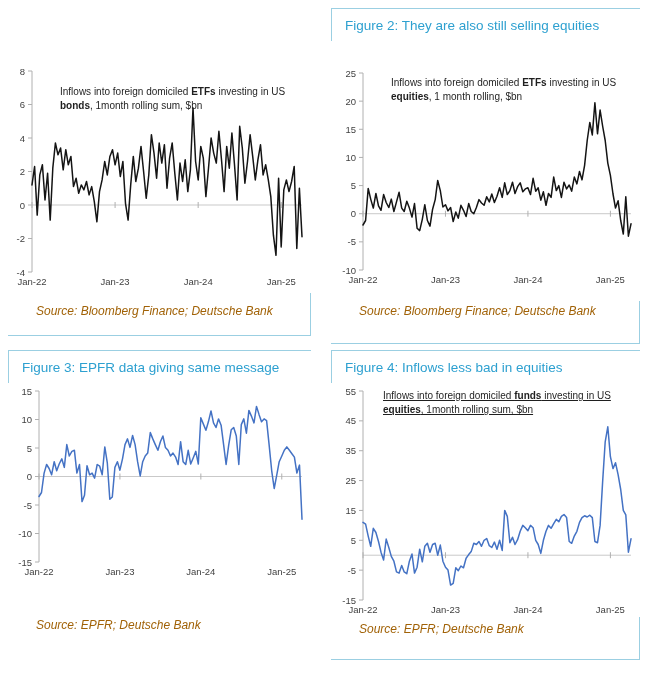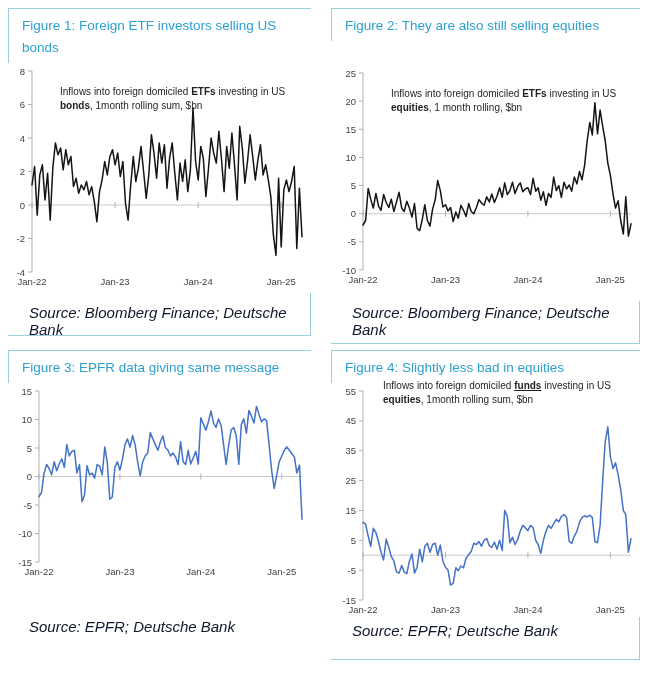--- a/index.html
+++ b/index.html
@@ -15,36 +15,33 @@
   }
   .panel-title{
     color:var(--title);font-size:13.5px;line-height:1.62;font-weight:400;
   }
   .chart-svg{position:absolute;}
   svg text{font-size:9.5px;fill:#3f3f3f;font-family:"Liberation Sans",sans-serif;}
   .subtitle{
     position:absolute;font-size:10px;line-height:1.42;color:#1f1f1f;
   }
   .source{
-    position:absolute;left:21px;font-style:italic;font-size:15px;color:#0f172a;
+    position:absolute;left:28px;font-style:italic;font-size:12px;color:#a16207;
   }
   .foot-deco{
     position:absolute;left:0;right:0;bottom:0;height:42px;
     border-bottom:1px solid var(--border);
     border-right:1px solid var(--border);
     pointer-events:none;
   }
 </style>
 </head>
 <body style="--title: #2da0d0; --border: #9bcfe2;">
 
 <div class="panel" style="left:8px;top:8px;width:303px;height:328px;">
-  <div class="panel-head">
-    <div class="panel-title">Figure 1: Foreign ETF investors selling US bonds</div>
-  </div>
   <svg class="chart-svg" style="left:4px;top:58px;" width="296" height="222">
       <line x1="20" y1="139" x2="290" y2="139" stroke="#c9c9c9" stroke-width="1"></line>
       <line x1="20" y1="136" x2="20" y2="142" stroke="#b0b0b0" stroke-width="1"></line>
       <line x1="103.079" y1="136" x2="103.079" y2="142" stroke="#b0b0b0" stroke-width="1"></line>
       <line x1="186.158" y1="136" x2="186.158" y2="142" stroke="#b0b0b0" stroke-width="1"></line>
       <line x1="269.23699999999997" y1="136" x2="269.23699999999997" y2="142" stroke="#b0b0b0" stroke-width="1"></line>
       <line x1="20" y1="5" x2="20" y2="206" stroke="#b0b0b0" stroke-width="1"></line>
       <line x1="16" y1="5" x2="20" y2="5" stroke="#b0b0b0" stroke-width="1"></line>
       <text x="13" y="8.5" text-anchor="end">8</text>
       <line x1="16" y1="38.5" x2="20" y2="38.5" stroke="#b0b0b0" stroke-width="1"></line>
@@ -96,21 +93,21 @@
       <line x1="24" y1="173.85714285714286" x2="28" y2="173.85714285714286" stroke="#b0b0b0" stroke-width="1"></line>
       <text x="21" y="177.35714285714286" text-anchor="end">-5</text>
       <line x1="24" y1="202" x2="28" y2="202" stroke="#b0b0b0" stroke-width="1"></line>
       <text x="21" y="205.5" text-anchor="end">-10</text>
       <text x="28" y="215" text-anchor="middle">Jan-22</text>
       <text x="110.4636" y="215" text-anchor="middle">Jan-23</text>
       <text x="192.9272" y="215" text-anchor="middle">Jan-24</text>
       <text x="275.3908" y="215" text-anchor="middle">Jan-25</text>
       <polyline points="28.0,157.0 30.6,152.5 33.2,120.4 35.7,131.1 38.3,140.1 40.9,125.5 43.5,137.8 46.0,142.3 48.6,126.6 51.2,134.5 53.8,139.5 56.3,131.1 58.9,143.5 61.5,133.9 64.1,124.3 66.7,140.1 69.2,143.5 71.8,133.3 74.4,140.1 77.0,149.1 79.5,135.6 82.1,160.3 84.7,162.6 87.3,151.3 89.8,136.7 92.4,152.5 95.0,158.1 97.6,141.2 100.2,131.6 102.7,112.5 105.3,122.6 107.9,139.0 110.5,136.7 113.0,142.9 115.6,139.5 118.2,153.6 120.8,144.0 123.3,150.2 125.9,137.3 128.5,142.3 131.1,148.5 133.7,135.6 136.2,143.5 138.8,145.7 141.4,139.5 144.0,131.6 146.5,135.0 149.1,137.3 151.7,128.8 154.3,133.9 156.8,126.0 159.4,134.5 162.0,128.3 164.6,119.8 167.2,129.4 169.7,114.8 172.3,126.6 174.9,122.6 177.5,114.2 180.0,125.5 182.6,118.7 185.2,114.8 187.8,123.8 190.3,120.9 192.9,119.8 195.5,126.6 198.1,110.3 200.7,123.2 203.2,119.8 205.8,132.2 208.4,123.8 211.0,137.3 213.5,125.5 216.1,129.4 218.7,109.1 221.3,122.6 223.8,117.6 226.4,129.4 229.0,114.2 231.6,120.9 234.2,117.0 236.7,123.2 239.3,109.1 241.9,115.9 244.5,103.5 247.0,111.9 249.6,97.3 252.2,72.5 254.8,54.5 257.3,66.9 259.9,34.8 262.5,65.8 265.1,42.1 267.7,58.5 270.2,72.5 272.8,95.1 275.4,107.4 278.0,126.0 280.5,140.1 283.1,132.8 285.7,152.5 288.3,166.0 290.8,128.8 293.4,168.2 296.0,155.8" fill="none" stroke="#141414" stroke-width="1.5" stroke-linejoin="round" stroke-linecap="round"></polyline>
     </svg>
-  <div class="subtitle" style="left:60px;top:68px;width:244px;margin-top:11px;"><span>Inflows into foreign domiciled </span><span style="font-weight: 700;">ETFs</span><span> investing in US </span><span style="font-weight: 700;">equities</span><span>,  1 month rolling, $bn</span></div>
+  <div class="subtitle" style="left:60px;top:68px;width:244px;"><span>Inflows into foreign domiciled </span><span style="font-weight: 700;">ETFs</span><span> investing in US </span><span style="font-weight: 700;">equities</span><span>,  1 month rolling, $bn</span></div>
   <div class="source" style="top:296px;">Source: Bloomberg Finance; Deutsche Bank</div>
   <div class="foot-deco"></div>
 </div>
 
 <div class="panel" style="left:8px;top:350px;width:303px;height:394px;">
   <div class="panel-head">
     <div class="panel-title">Figure 3: EPFR data giving same message</div>
   </div>
   <svg class="chart-svg" style="left:4px;top:36px;" width="296" height="192">
       <line x1="27" y1="90.5" x2="290" y2="90.5" stroke="#c9c9c9" stroke-width="1"></line>
@@ -138,21 +135,21 @@
       <text x="188.85019999999997" y="189" text-anchor="middle">Jan-24</text>
       <text x="269.7753" y="189" text-anchor="middle">Jan-25</text>
       <polyline points="27.0,110.5 29.5,106.5 32.1,87.1 34.6,78.5 37.1,82.5 39.6,88.8 42.2,75.7 44.7,84.8 47.2,78.0 49.8,72.8 52.3,81.4 54.8,58.6 57.3,70.0 59.9,65.4 62.4,64.3 64.9,87.1 67.5,78.5 70.0,115.6 72.5,109.3 75.0,79.7 77.6,88.8 80.1,87.1 82.6,92.2 85.2,78.5 87.7,80.2 90.2,88.8 92.8,60.9 95.3,76.8 97.8,113.3 100.3,111.0 102.9,81.4 105.4,75.7 107.9,84.2 110.5,72.8 113.0,58.6 115.5,52.9 118.0,61.4 120.6,49.5 123.1,58.6 125.6,75.7 128.2,89.9 130.7,75.7 133.2,70.0 135.7,67.1 138.3,46.6 140.8,52.9 143.3,58.6 145.9,64.3 148.4,55.7 150.9,50.0 153.4,61.4 156.0,64.3 158.5,70.0 161.0,67.1 163.6,71.1 166.1,78.5 168.6,55.7 171.1,75.7 173.7,78.5 176.2,64.3 178.7,78.0 181.3,71.7 183.8,65.4 186.3,78.0 188.8,31.8 191.4,38.1 193.9,44.3 196.4,35.8 199.0,24.9 201.5,36.9 204.0,41.5 206.5,32.9 209.1,39.2 211.6,58.6 214.1,78.5 216.7,59.1 219.2,43.8 221.7,41.5 224.3,50.0 226.8,78.5 229.3,38.6 231.8,32.9 234.4,47.2 236.9,24.4 239.4,30.1 242.0,36.9 244.5,20.4 247.0,28.4 249.5,35.8 252.1,32.9 254.6,34.6 257.1,58.6 259.7,84.8 262.2,102.5 264.7,89.4 267.2,75.7 269.8,70.0 272.3,64.3 274.8,60.9 277.4,64.3 279.9,67.7 282.4,71.1 284.9,87.1 287.5,79.1 290.0,133.3" fill="none" stroke="#4472c4" stroke-width="1.5" stroke-linejoin="round" stroke-linecap="round"></polyline>
     </svg>
   <div class="source" style="top:268px;">Source: EPFR; Deutsche Bank</div>
   <div class="foot-deco"></div>
 </div>
 
 <div class="panel" style="left:331px;top:350px;width:309px;height:310px;">
   <div class="panel-head">
-    <div class="panel-title">Figure 4: Slightly less bad in equities</div>
+    <div class="panel-title">Figure 4: Inflows less bad in equities</div>
   </div>
   <svg class="chart-svg" style="left:4px;top:36px;" width="302" height="230">
       <line x1="28" y1="169.21428571428572" x2="296" y2="169.21428571428572" stroke="#c9c9c9" stroke-width="1"></line>
       <line x1="28" y1="166.21428571428572" x2="28" y2="172.21428571428572" stroke="#b0b0b0" stroke-width="1"></line>
       <line x1="110.4636" y1="166.21428571428572" x2="110.4636" y2="172.21428571428572" stroke="#b0b0b0" stroke-width="1"></line>
       <line x1="192.9272" y1="166.21428571428572" x2="192.9272" y2="172.21428571428572" stroke="#b0b0b0" stroke-width="1"></line>
       <line x1="275.3908" y1="166.21428571428572" x2="275.3908" y2="172.21428571428572" stroke="#b0b0b0" stroke-width="1"></line>
       <line x1="28" y1="5" x2="28" y2="214" stroke="#b0b0b0" stroke-width="1"></line>
       <line x1="24" y1="5" x2="28" y2="5" stroke="#b0b0b0" stroke-width="1"></line>
       <text x="21" y="8.5" text-anchor="end">55</text>
@@ -169,16 +166,16 @@
       <line x1="24" y1="184.14285714285714" x2="28" y2="184.14285714285714" stroke="#b0b0b0" stroke-width="1"></line>
       <text x="21" y="187.64285714285714" text-anchor="end">-5</text>
       <line x1="24" y1="214" x2="28" y2="214" stroke="#b0b0b0" stroke-width="1"></line>
       <text x="21" y="217.5" text-anchor="end">-15</text>
       <text x="28" y="227" text-anchor="middle">Jan-22</text>
       <text x="110.4636" y="227" text-anchor="middle">Jan-23</text>
       <text x="192.9272" y="227" text-anchor="middle">Jan-24</text>
       <text x="275.3908" y="227" text-anchor="middle">Jan-25</text>
       <polyline points="28.0,136.4 30.6,138.2 33.2,150.1 35.7,160.3 38.3,142.3 40.9,146.5 43.5,155.5 46.0,166.2 48.6,174.0 51.2,153.1 53.8,161.5 56.3,170.4 58.9,175.2 61.5,185.9 64.1,187.1 66.7,179.4 69.2,185.9 71.8,187.7 74.4,175.2 77.0,168.0 79.5,187.1 82.1,181.2 84.7,163.2 87.3,175.8 89.8,160.3 92.4,157.3 95.0,166.2 97.6,158.5 100.2,157.3 102.7,169.2 105.3,159.1 107.9,175.2 110.5,181.2 113.0,184.1 115.6,199.1 118.2,197.3 120.8,181.8 123.3,184.7 125.9,180.0 128.5,181.8 131.1,172.2 133.7,168.6 136.2,165.6 138.8,157.3 141.4,158.5 144.0,155.5 146.5,160.3 149.1,154.3 151.7,152.5 154.3,159.7 156.8,161.5 159.4,156.1 162.0,163.2 164.6,154.3 167.2,164.4 169.7,124.4 172.3,130.4 174.9,156.7 177.5,151.3 180.0,158.5 182.6,153.7 185.2,145.3 187.8,139.4 190.3,141.7 192.9,144.7 195.5,139.4 198.1,141.7 200.7,154.3 203.2,158.5 205.8,167.4 208.4,154.3 211.0,145.3 213.5,139.4 216.1,142.3 218.7,137.6 221.3,133.4 223.8,135.8 226.4,130.4 229.0,128.6 231.6,131.6 234.2,155.5 236.7,157.3 239.3,150.1 241.9,145.3 244.5,136.4 247.0,131.6 249.6,129.8 252.2,131.0 254.8,129.2 257.3,131.6 259.9,155.5 262.5,156.7 265.1,139.4 267.7,94.6 270.2,55.8 272.8,40.8 275.4,70.7 278.0,82.6 280.5,76.7 283.1,88.6 285.7,103.5 288.3,124.4 290.8,128.9 293.4,166.2 296.0,152.8" fill="none" stroke="#4472c4" stroke-width="1.5" stroke-linejoin="round" stroke-linecap="round"></polyline>
     </svg>
-  <div class="subtitle" style="left:52px;top:29px;width:246px;"><span>Inflows into foreign domiciled </span><span style="font-weight: 700; text-decoration: underline;">funds</span><span> investing in US </span><span style="font-weight: 700;">equities</span><span>, 1month rolling sum, $bn</span></div>
+  <div class="subtitle" style="left:52px;top:39px;width:246px;text-decoration:underline;"><span>Inflows into foreign domiciled </span><span style="font-weight: 700; text-decoration: underline;">funds</span><span> investing in US </span><span style="font-weight: 700;">equities</span><span>, 1month rolling sum, $bn</span></div>
   <div class="source" style="top:272px;">Source: EPFR; Deutsche Bank</div>
   <div class="foot-deco"></div>
 </div>
 
 </body></html>

